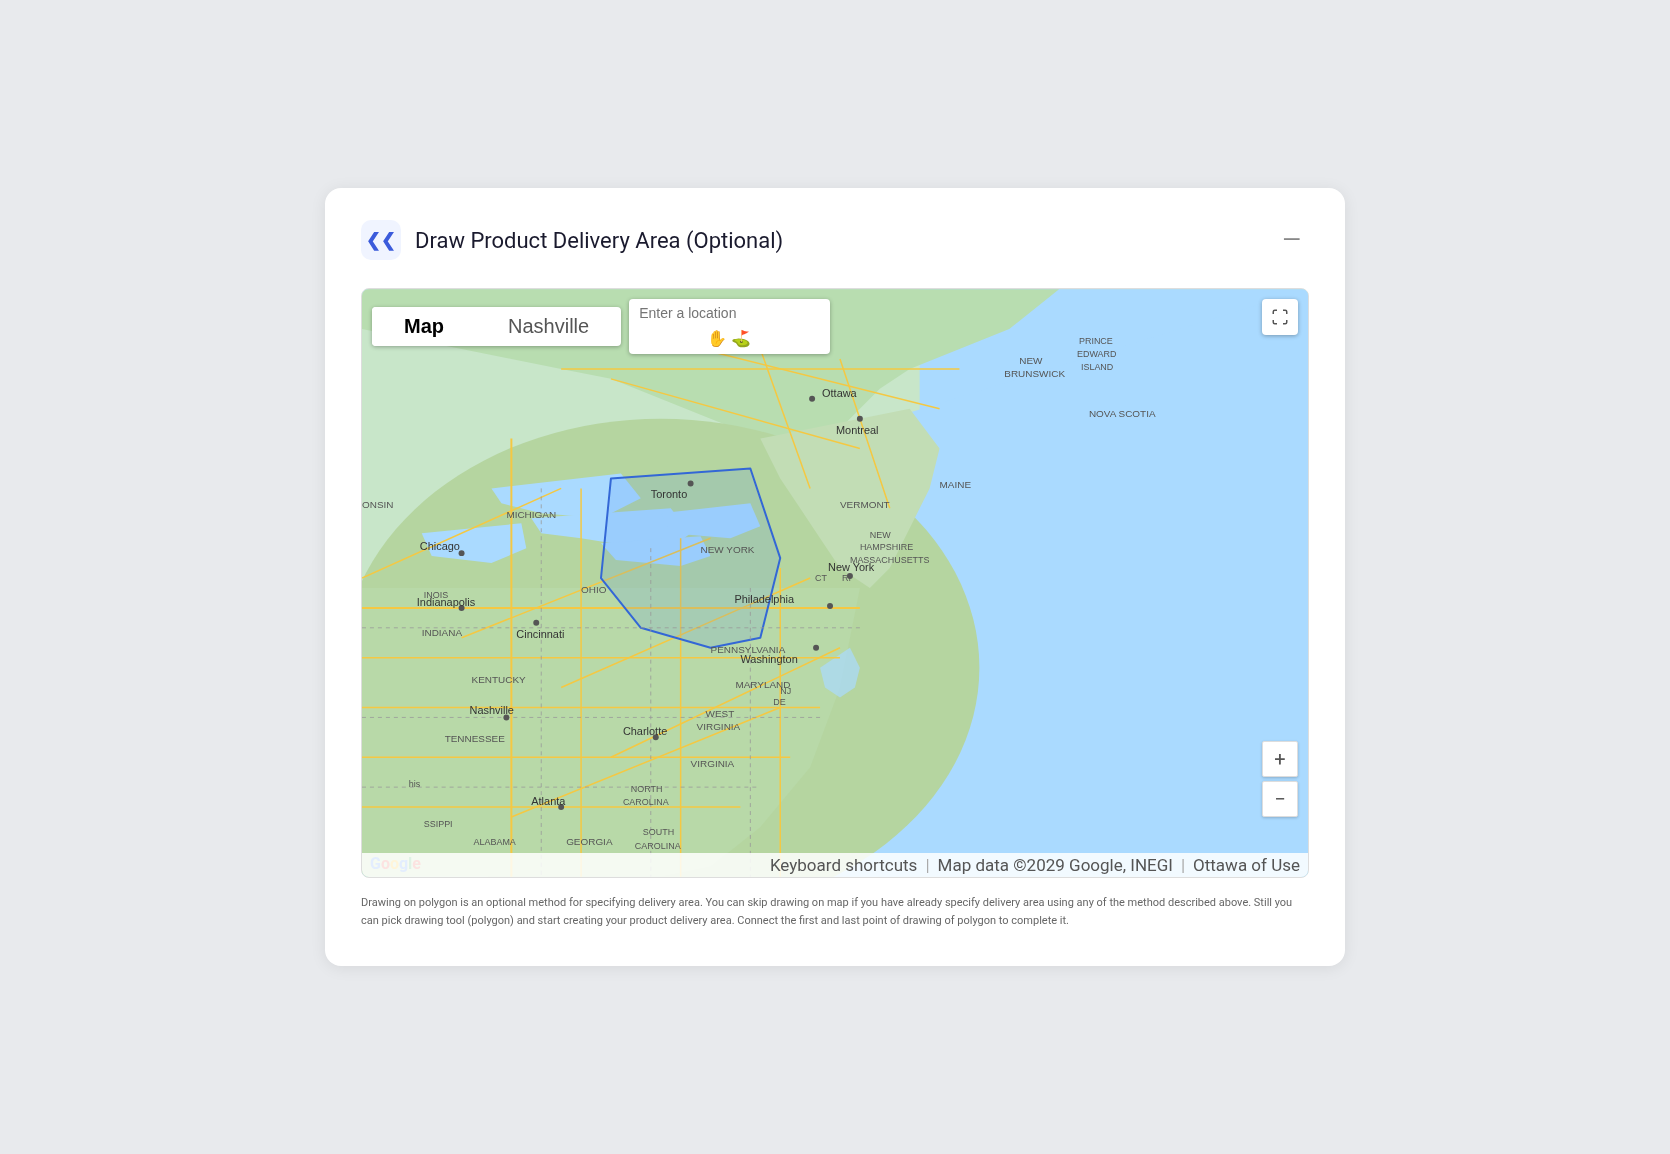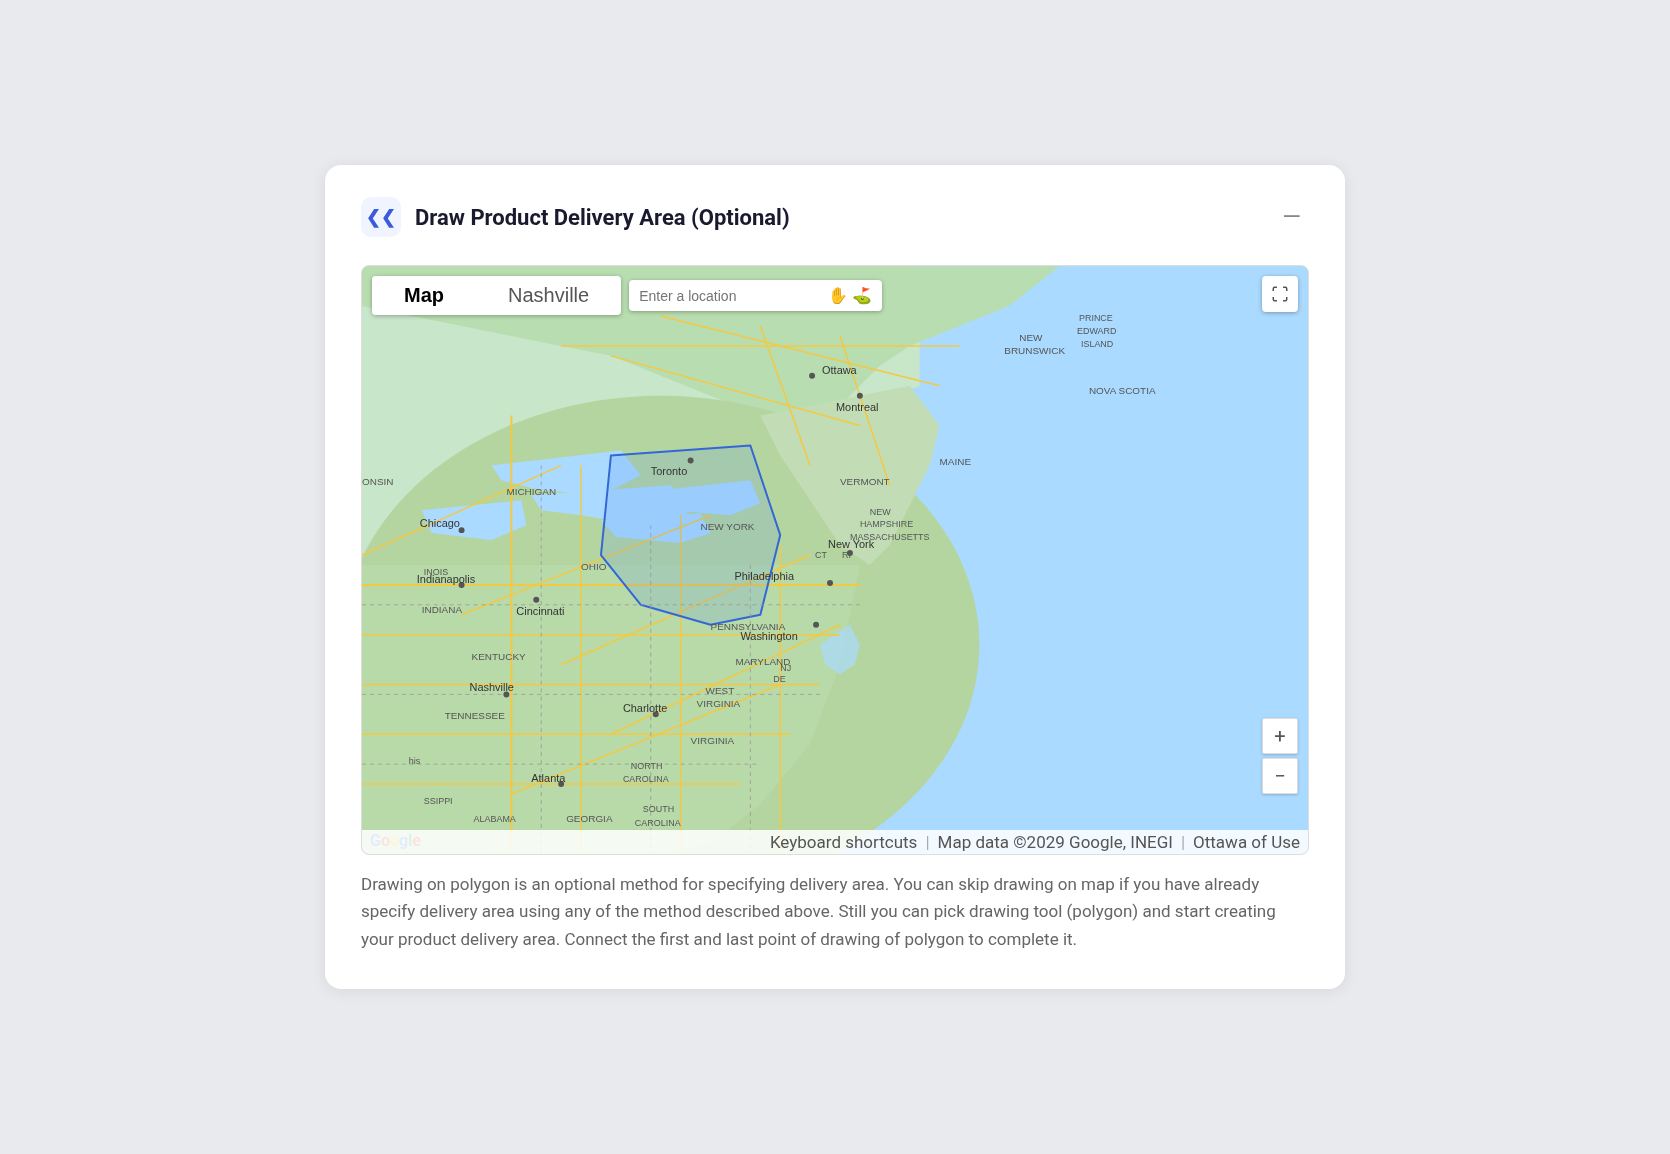--- a/index.html
+++ b/index.html
@@ -43,21 +43,21 @@
       flex-shrink: 0;
     }
     .back-icon {
       color: #3b5bdb;
       font-size: 18px;
       font-weight: bold;
       line-height: 1;
     }
     .page-title {
       font-size: 22px;
-      font-weight: 700;
+      font-weight: 400;
       color: #1a1a2e;
     }
     .minimize-btn {
       color: #888;
       font-size: 24px;
       cursor: pointer;
       line-height: 1;
       padding: 4px 8px;
     }
     .map-container {
@@ -116,20 +116,21 @@
     }
     .location-input-wrap {
       background: #fff;
       border-radius: 4px;
       box-shadow: 0 1px 4px rgba(0,0,0,0.3);
       display: flex;
       align-items: center;
       padding: 6px 10px;
       gap: 8px;
       min-width: 200px;
+      flex-direction: column;
     }
     .location-input {
       border: none;
       outline: none;
       font-size: 14px;
       color: #aaa;
       flex: 1;
       background: transparent;
     }
     .draw-icons {
@@ -216,21 +217,21 @@
     .google-logo span.o1 { color: #ea4335; }
     .google-logo span.o2 { color: #fbbc05; }
     .google-logo span.g2 { color: #4285f4; }
     .google-logo span.l { color: #34a853; }
     .google-logo span.e { color: #ea4335; }
     .attr-separator {
       color: #aaa;
     }
     .description {
       margin-top: 16px;
-      font-size: 17px;
+      font-size: 11px;
       color: #666;
       line-height: 1.6;
     }
   </style>
 </head>
 <body>
 
 <div class="card">
   <div class="header">
     <div class="header-left">

